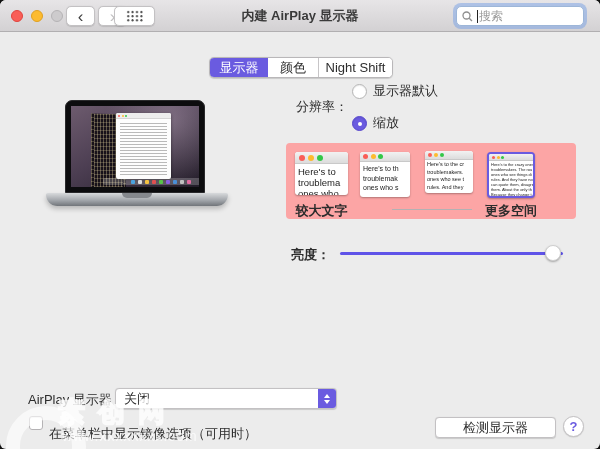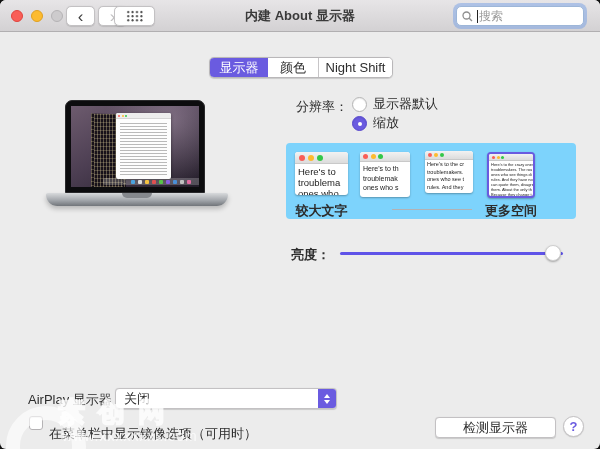--- a/index.html
+++ b/index.html
@@ -58,21 +58,21 @@
   
   .label{position:absolute;font-size:13px;color:#2d2d2d;}
   .label.right{text-align:right;}
   .radio-row{position:absolute;display:flex;align-items:center;gap:6px;}
   .radio{width:15px;height:15px;border-radius:50%;background:#fff;border:1px solid #b4b4b4;box-shadow:inset 0 1px 1px rgba(0,0,0,.08);}
   .radio.on{background:#6a5be0;border:1px solid #5747cc;position:relative;}
   .radio.on::after{content:"";position:absolute;left:5px;top:5px;width:4px;height:4px;border-radius:50%;background:#fff;}
   .radio-row span{font-size:13px;color:#2d2d2d;}
 
   
-  .panel{position:absolute;left:286px;top:143px;width:290px;height:76px;background:#7dd3fc;border-radius:4px;}
+  .panel{position:absolute;left:286px;top:143px;width:290px;height:76px;background:#fca5a5;border-radius:4px;}
   .thumb{position:absolute;background:#fff;border-radius:3px;box-shadow:0 1px 2px rgba(0,0,0,.3);overflow:hidden;}
   .thumb.sel{border:2px solid #6a5be0;border-radius:4px;}
   .tt{background:linear-gradient(#f2f2f2,#dcdcdc);border-bottom:1px solid #c9c9c9;display:flex;align-items:center;}
   .tt i{border-radius:50%;display:block;}
   .tb{color:#1c1c1c;white-space:nowrap;overflow:hidden;}
   .tb div{white-space:nowrap;}
   .thumb-label{position:absolute;font-size:13px;font-weight:700;color:#2d2d2d;text-align:center;}
   .conn-line{position:absolute;height:1px;background:#b3b1b3;}
 
   
@@ -109,21 +109,21 @@
     <div class="traffic">
       <span class="tl red"></span>
       <span class="tl yellow"></span>
       <span class="tl gray"></span>
     </div>
     <div class="nav-btn back">‹</div>
     <div class="nav-btn fwd">›</div>
     <div class="grid-btn">
       <span class="grid-icon"></span>
     </div>
-    <div class="win-title">内建 About 显示器</div>
+    <div class="win-title">内建 AirPlay 显示器</div>
     <div class="search">
       <svg width="11" height="11" viewBox="0 0 11 11">
         <circle cx="4.5" cy="4.5" r="3.5" fill="none" stroke="#8e8e8e" stroke-width="1.3"></circle>
         <line x1="7.2" y1="7.2" x2="10" y2="10" stroke="#8e8e8e" stroke-width="1.3"></line>
       </svg>
       <span class="caret"></span>
       <span class="ph">搜索</span>
     </div>
   </div>
 
@@ -157,21 +157,21 @@
             <i style="background:#e06ba0"></i>
         </div>
       </div>
     </div>
     <div class="mb-base">
       <div class="mb-notch"></div>
     </div>
   </div>
 
   <div class="label right" style="left:270px;top:98px;width:78px;">分辨率：</div>
-  <div class="radio-row" style="left:352px;top:95px;">
+  <div class="radio-row" style="left:352px;top:82px;">
     <span class="radio"></span>
     <span>显示器默认</span>
   </div>
   <div class="radio-row" style="left:352px;top:114px;">
     <span class="radio on"></span>
     <span>缩放</span>
   </div>
 
   <div class="panel">
 

